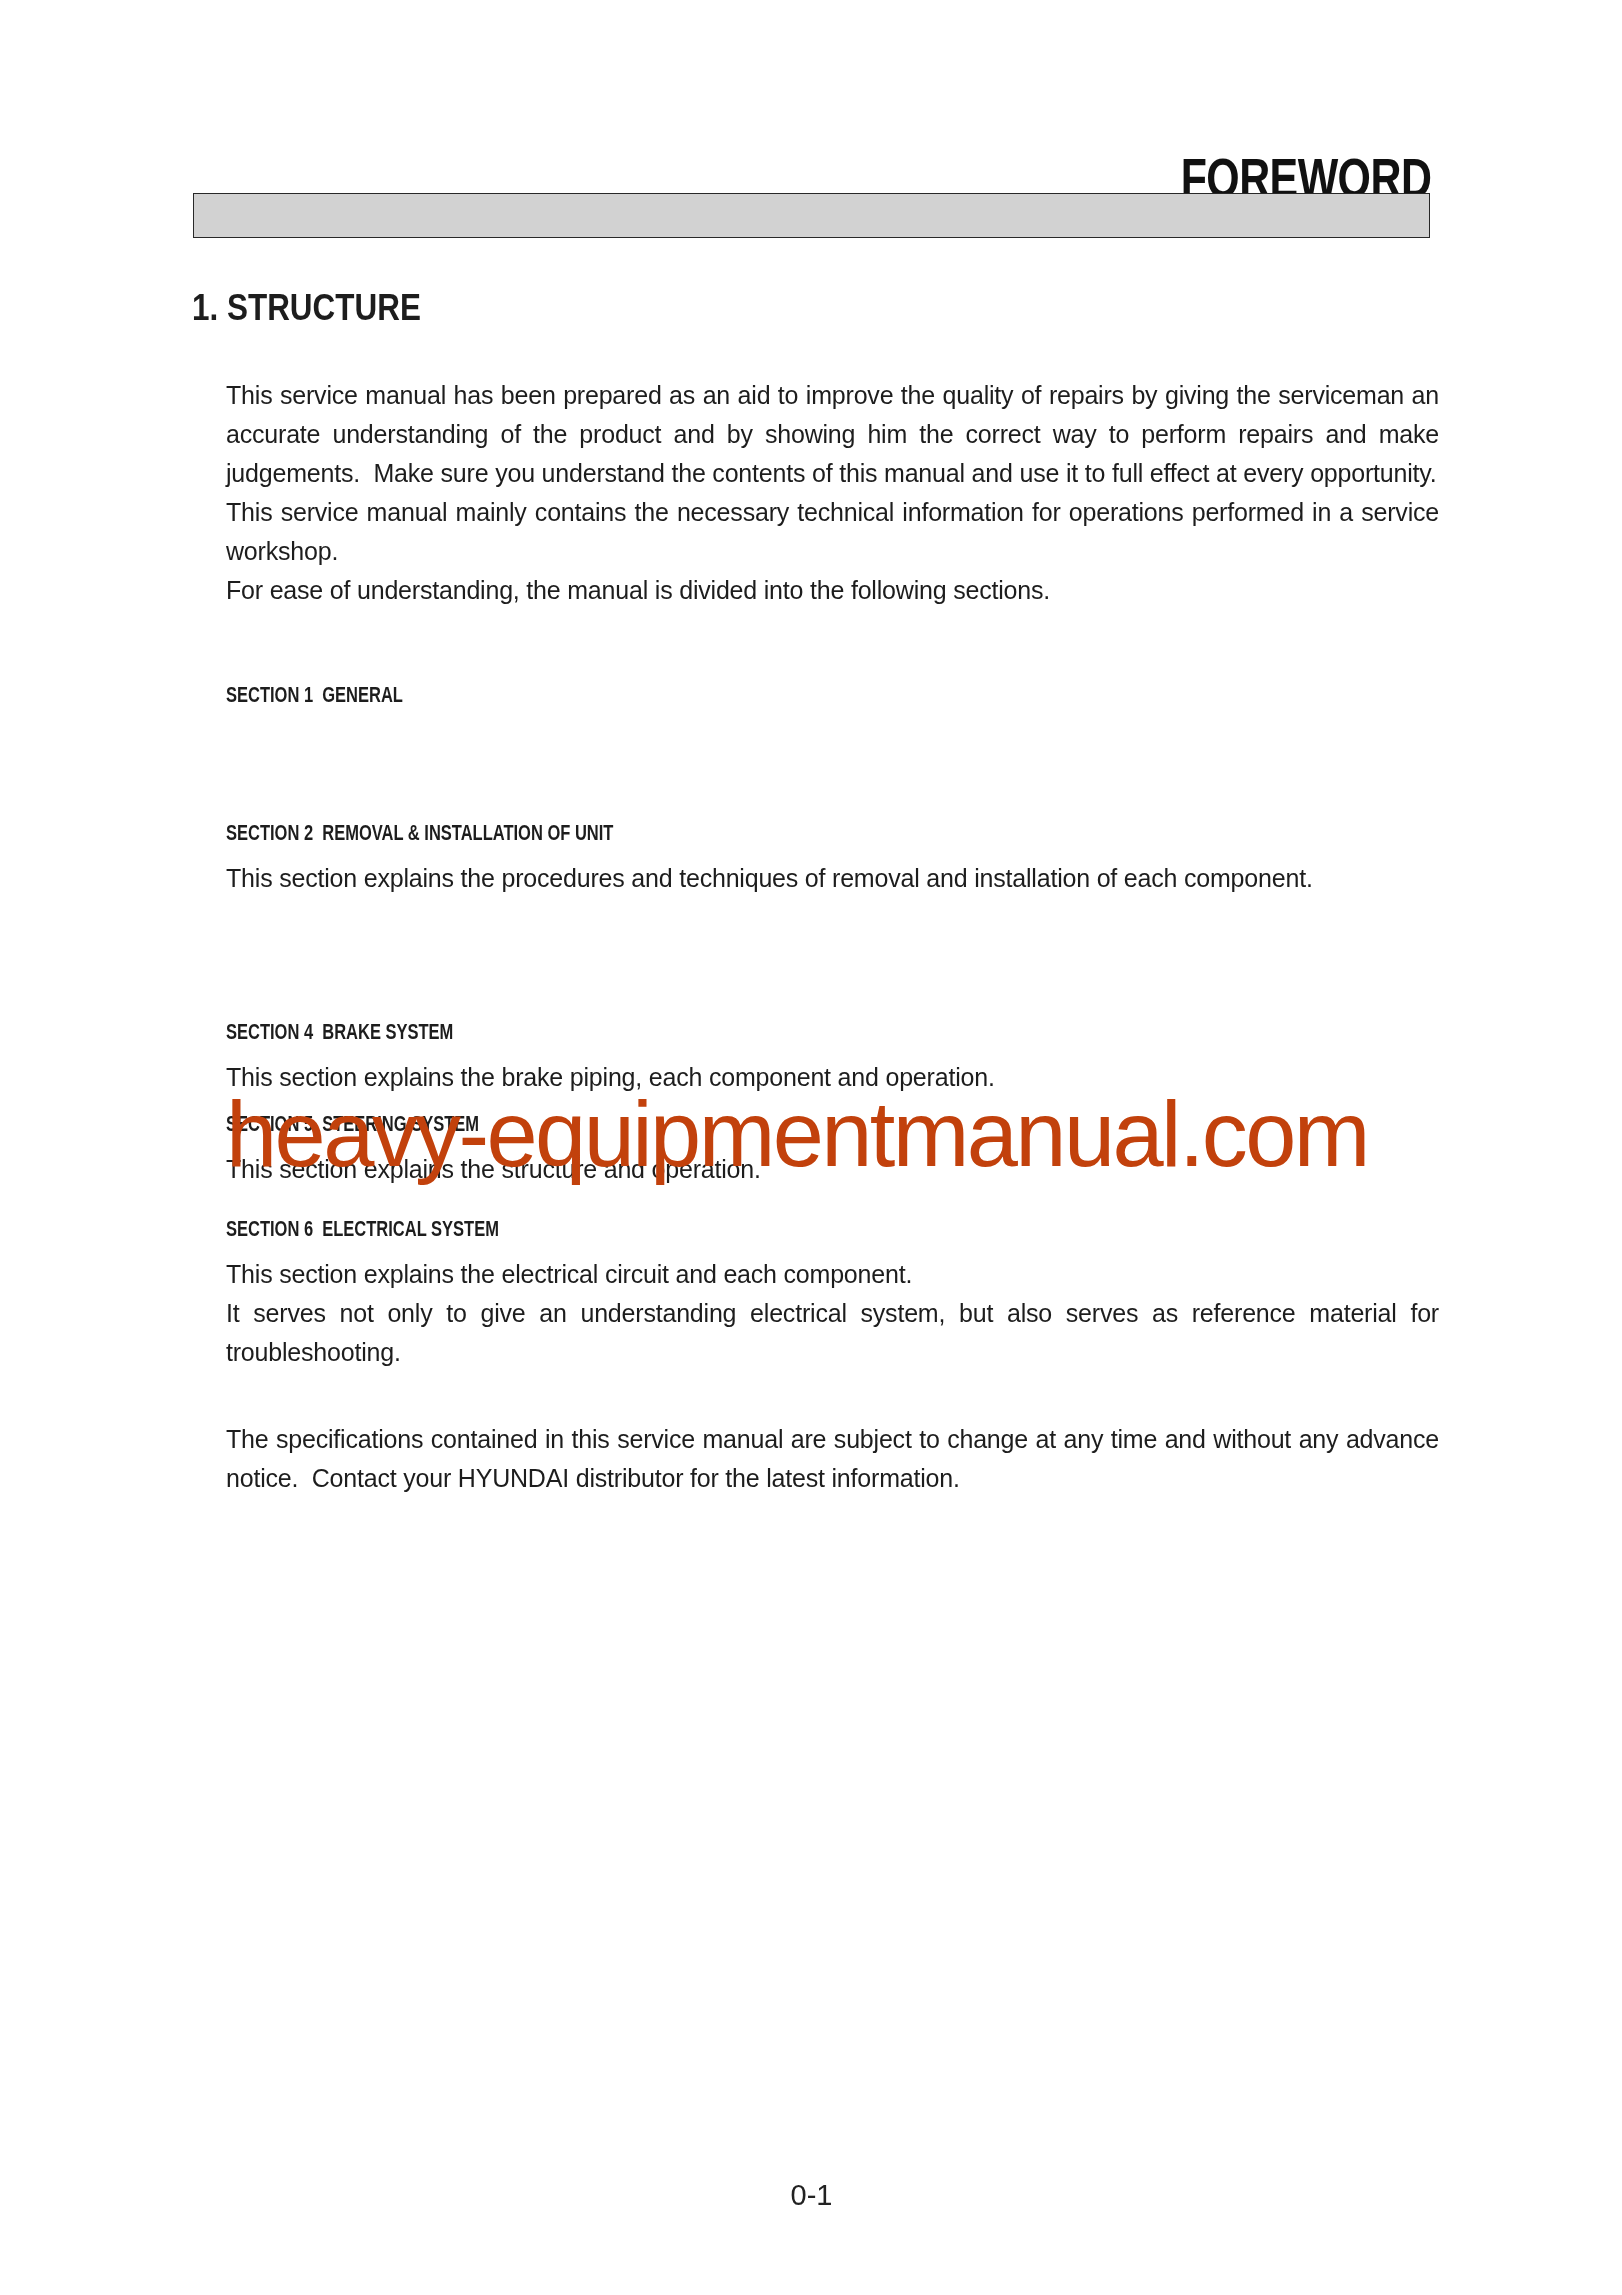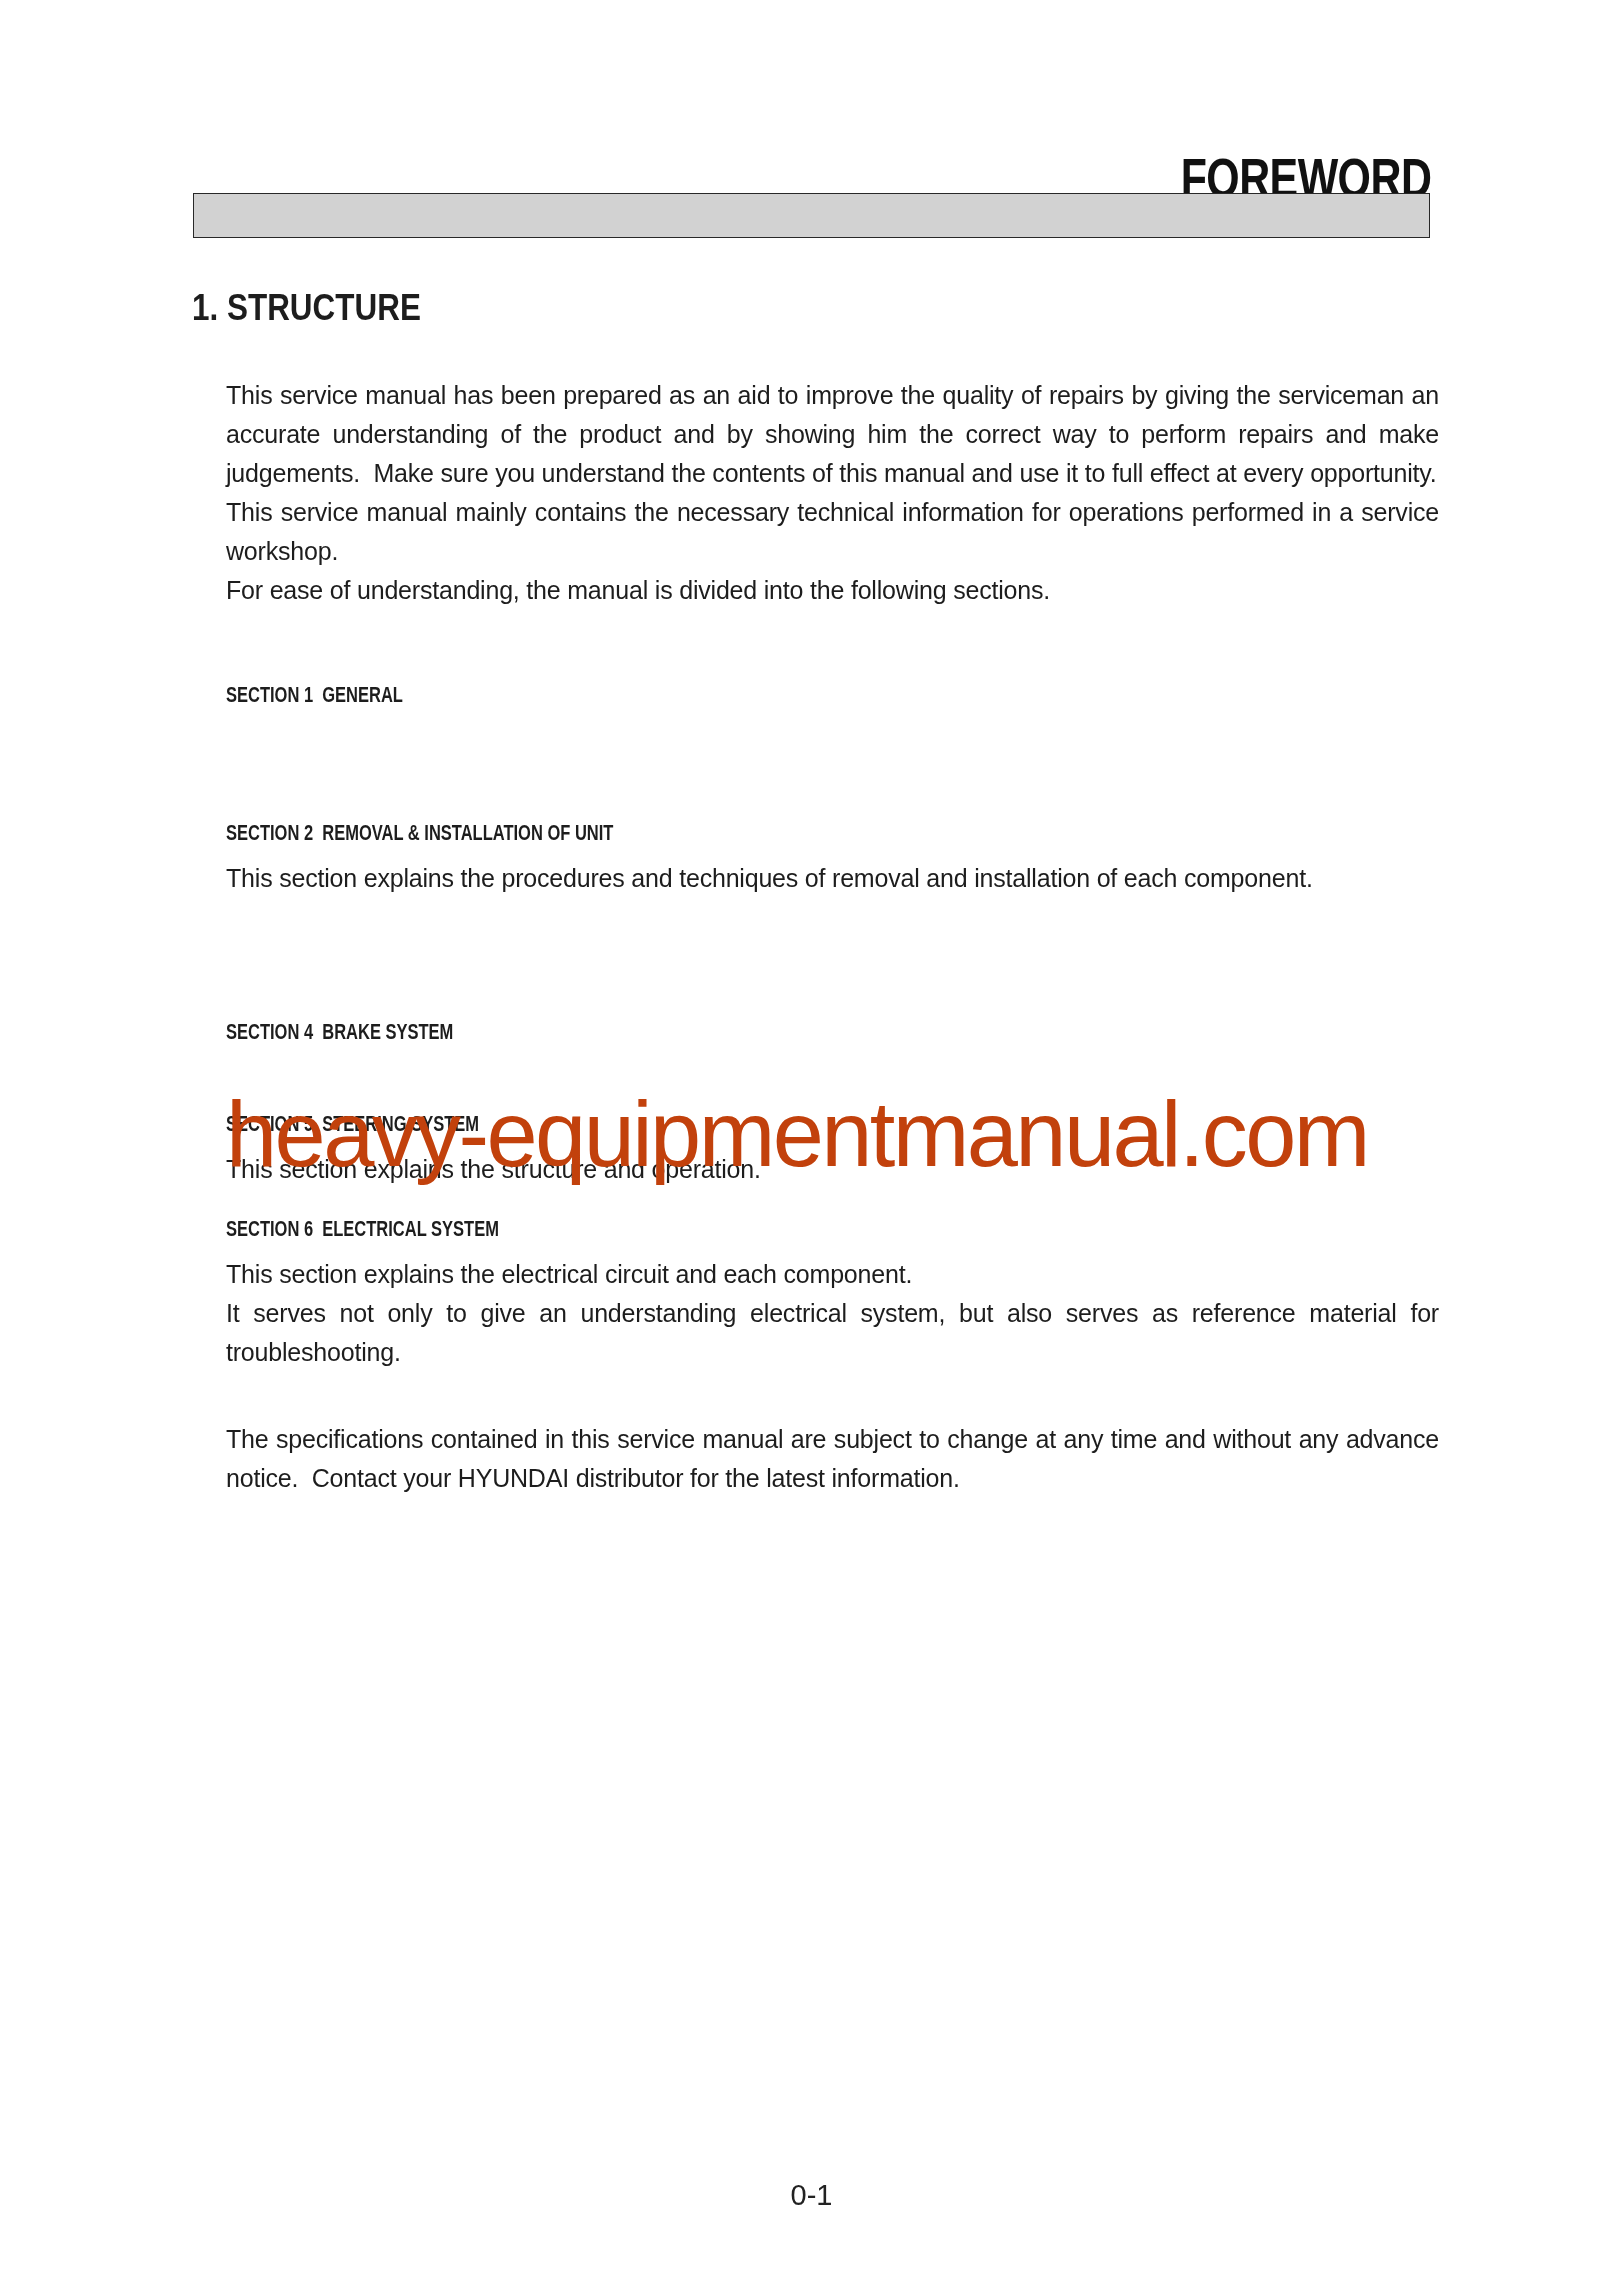--- a/index.html
+++ b/index.html
@@ -88,20 +88,21 @@
   </div>
 
   <div class="sec sec-s2">
     <h3 class="sec-title"><span class="t">SECTION 2  REMOVAL &amp; INSTALLATION OF UNIT</span></h3>
     <p class="bodytext">This section explains the procedures and techniques of removal and installation of each component.</p>
   </div>
 
 
   <div class="sec sec-s4">
     <h3 class="sec-title"><span class="t">SECTION 4  BRAKE SYSTEM</span></h3>
+    <p class="bodytext">This section explains the brake piping, each component and operation.</p>
   </div>
 
   <div class="sec sec-s5">
     <h3 class="sec-title"><span class="t">SECTION 5  STEERING SYSTEM</span></h3>
     <p class="bodytext">This section explains the structure and operation.</p>
   </div>
 
   <div class="sec sec-s6">
     <h3 class="sec-title"><span class="t">SECTION 6  ELECTRICAL SYSTEM</span></h3>
     <p class="bodytext">This section explains the electrical circuit and each component.</p>

